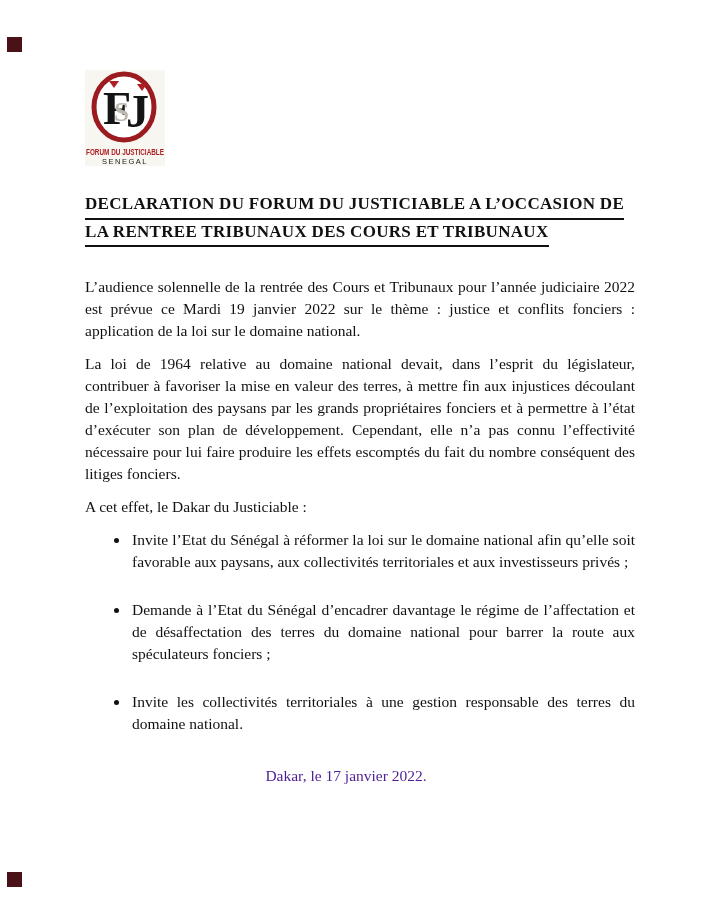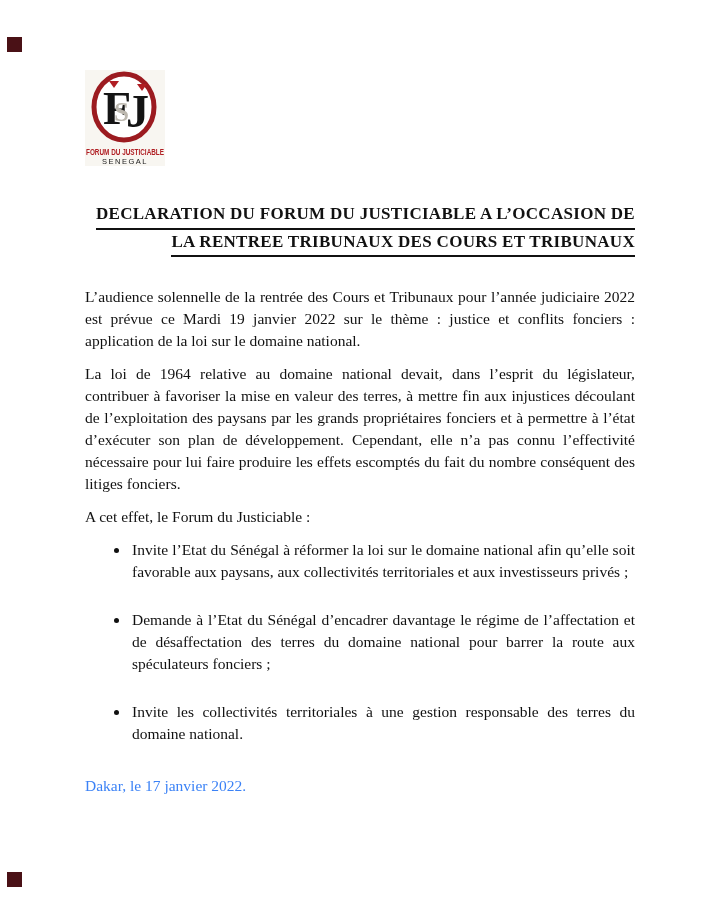--- a/index.html
+++ b/index.html
@@ -7,39 +7,39 @@
     width:720px;height:913px;background:#ffffff;position:relative;
     font-family:"Liberation Serif","DejaVu Serif",serif;color:#000;
     overflow:hidden;margin:0 auto;
   }
   .corner-mark{position:absolute;width:15px;height:15px;background:#4a1116;left:7px;}
   .corner-mark.top{top:37px;}
   .corner-mark.bottom{top:872px;}
   .content{padding:70px 85px 0 85px;}
   .logo-wrap{width:80px;height:96px;}
   .doc-title{
-    margin-top:36px;text-align:right;font-weight:bold;
+    margin-top:26px;text-align:left;font-weight:bold;
     font-size:17px;line-height:1.45;letter-spacing:0.3px;color:#111;
   }
   .doc-title .tline{
     display:inline-block;border-bottom:2px solid #111;padding-bottom:1px;
   }
   .body-text p{
     font-size:15.5px;line-height:22px;text-align:justify;margin:0 0 11px 0;color:#111;
   }
   .body-text p.first{margin-top:29px;}
   ul.points{
     margin:6px 0 0 24px;padding-left:21px;list-style-type:disc;
   }
   ul.points li{
     font-size:15.5px;line-height:22px;text-align:justify;
     margin-bottom:26px;color:#111;padding-left:2px;
   }
   .closing{
-    margin-top:32px;text-align:left;padding-right:28px;font-size:15.5px;color:#3b82f6;
+    margin-top:32px;text-align:center;padding-right:28px;font-size:15.5px;color:#4c1d95;
   }
   .closing .sig{margin-top:12px;padding-right:2px;}
 </style>
 </head>
 <body>
 
 <div class="page">
 
   <div class="corner-mark top"></div>
   <div class="corner-mark bottom"></div>
@@ -61,21 +61,21 @@
     </div>
 
     <h1 class="doc-title">
       <span class="tline">DECLARATION DU FORUM DU JUSTICIABLE A L’OCCASION DE</span><br>
       <span class="tline">LA RENTREE TRIBUNAUX DES COURS ET TRIBUNAUX</span>
     </h1>
 
     <div class="body-text">
       <p class="first">L’audience solennelle de la rentrée des Cours et Tribunaux pour l’année judiciaire 2022 est prévue ce Mardi 19 janvier 2022 sur le thème : justice et conflits fonciers : application de la loi sur le domaine national.</p>
       <p>La loi de 1964 relative au domaine national devait, dans l’esprit du législateur, contribuer à favoriser la mise en valeur des terres, à mettre fin aux injustices découlant de l’exploitation des paysans par les grands propriétaires fonciers et à permettre à l’état d’exécuter son plan de développement. Cependant, elle n’a pas connu l’effectivité nécessaire pour lui faire produire les effets escomptés du fait du nombre conséquent des litiges fonciers.</p>
-      <p>A cet effet, le Forum du Justiciable :</p>
+      <p>A cet effet, le Dakar du Justiciable :</p>
 
       <ul class="points">
         <li>Invite l’Etat du Sénégal à réformer la loi sur le domaine national afin qu’elle soit favorable aux paysans, aux collectivités territoriales et aux investisseurs privés ;</li>
         <li>Demande à l’Etat du Sénégal d’encadrer davantage le régime de l’affectation et de désaffectation des terres du domaine national pour barrer la route aux spéculateurs fonciers ;</li>
         <li>Invite les collectivités territoriales à une gestion responsable des terres du domaine national.</li>
       </ul>
 
       <div class="closing">
         <div>Dakar, le 17 janvier 2022.</div>
       </div>

